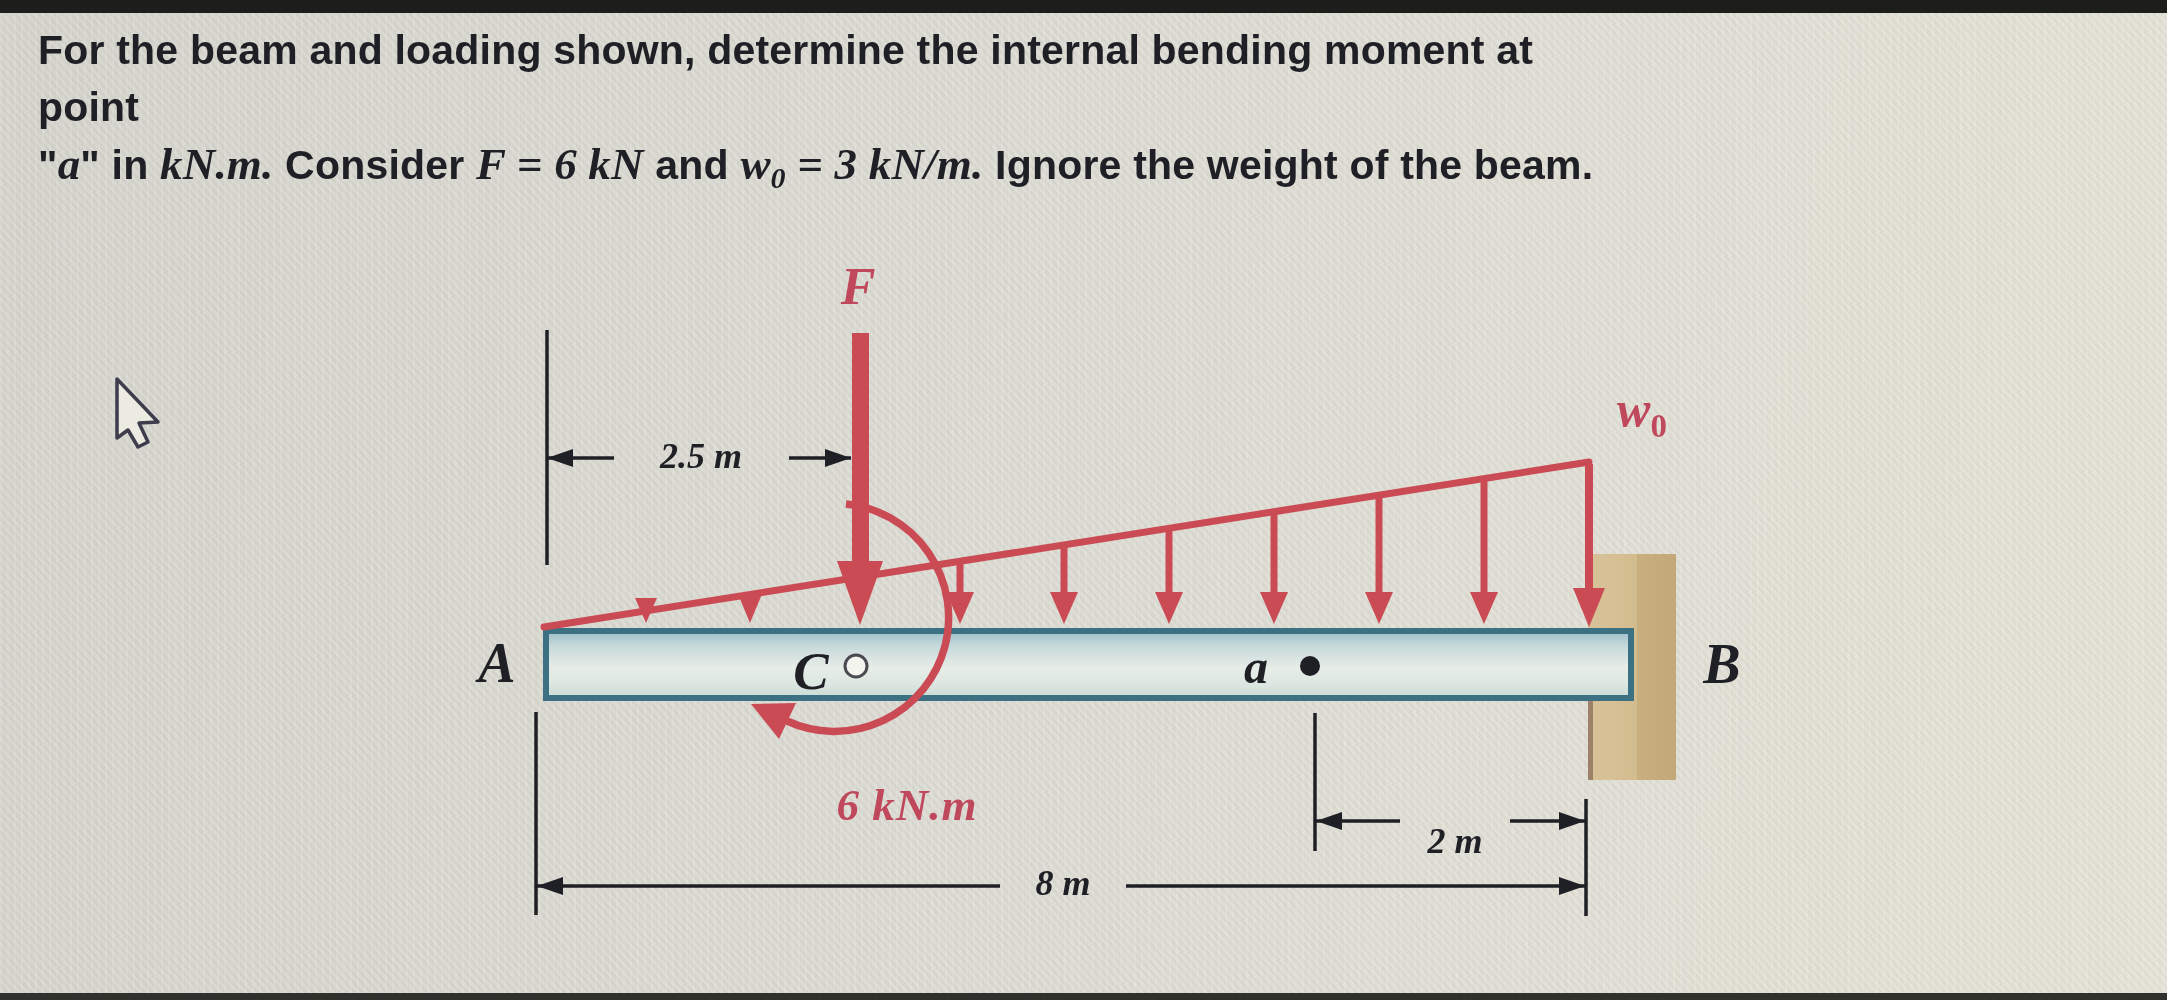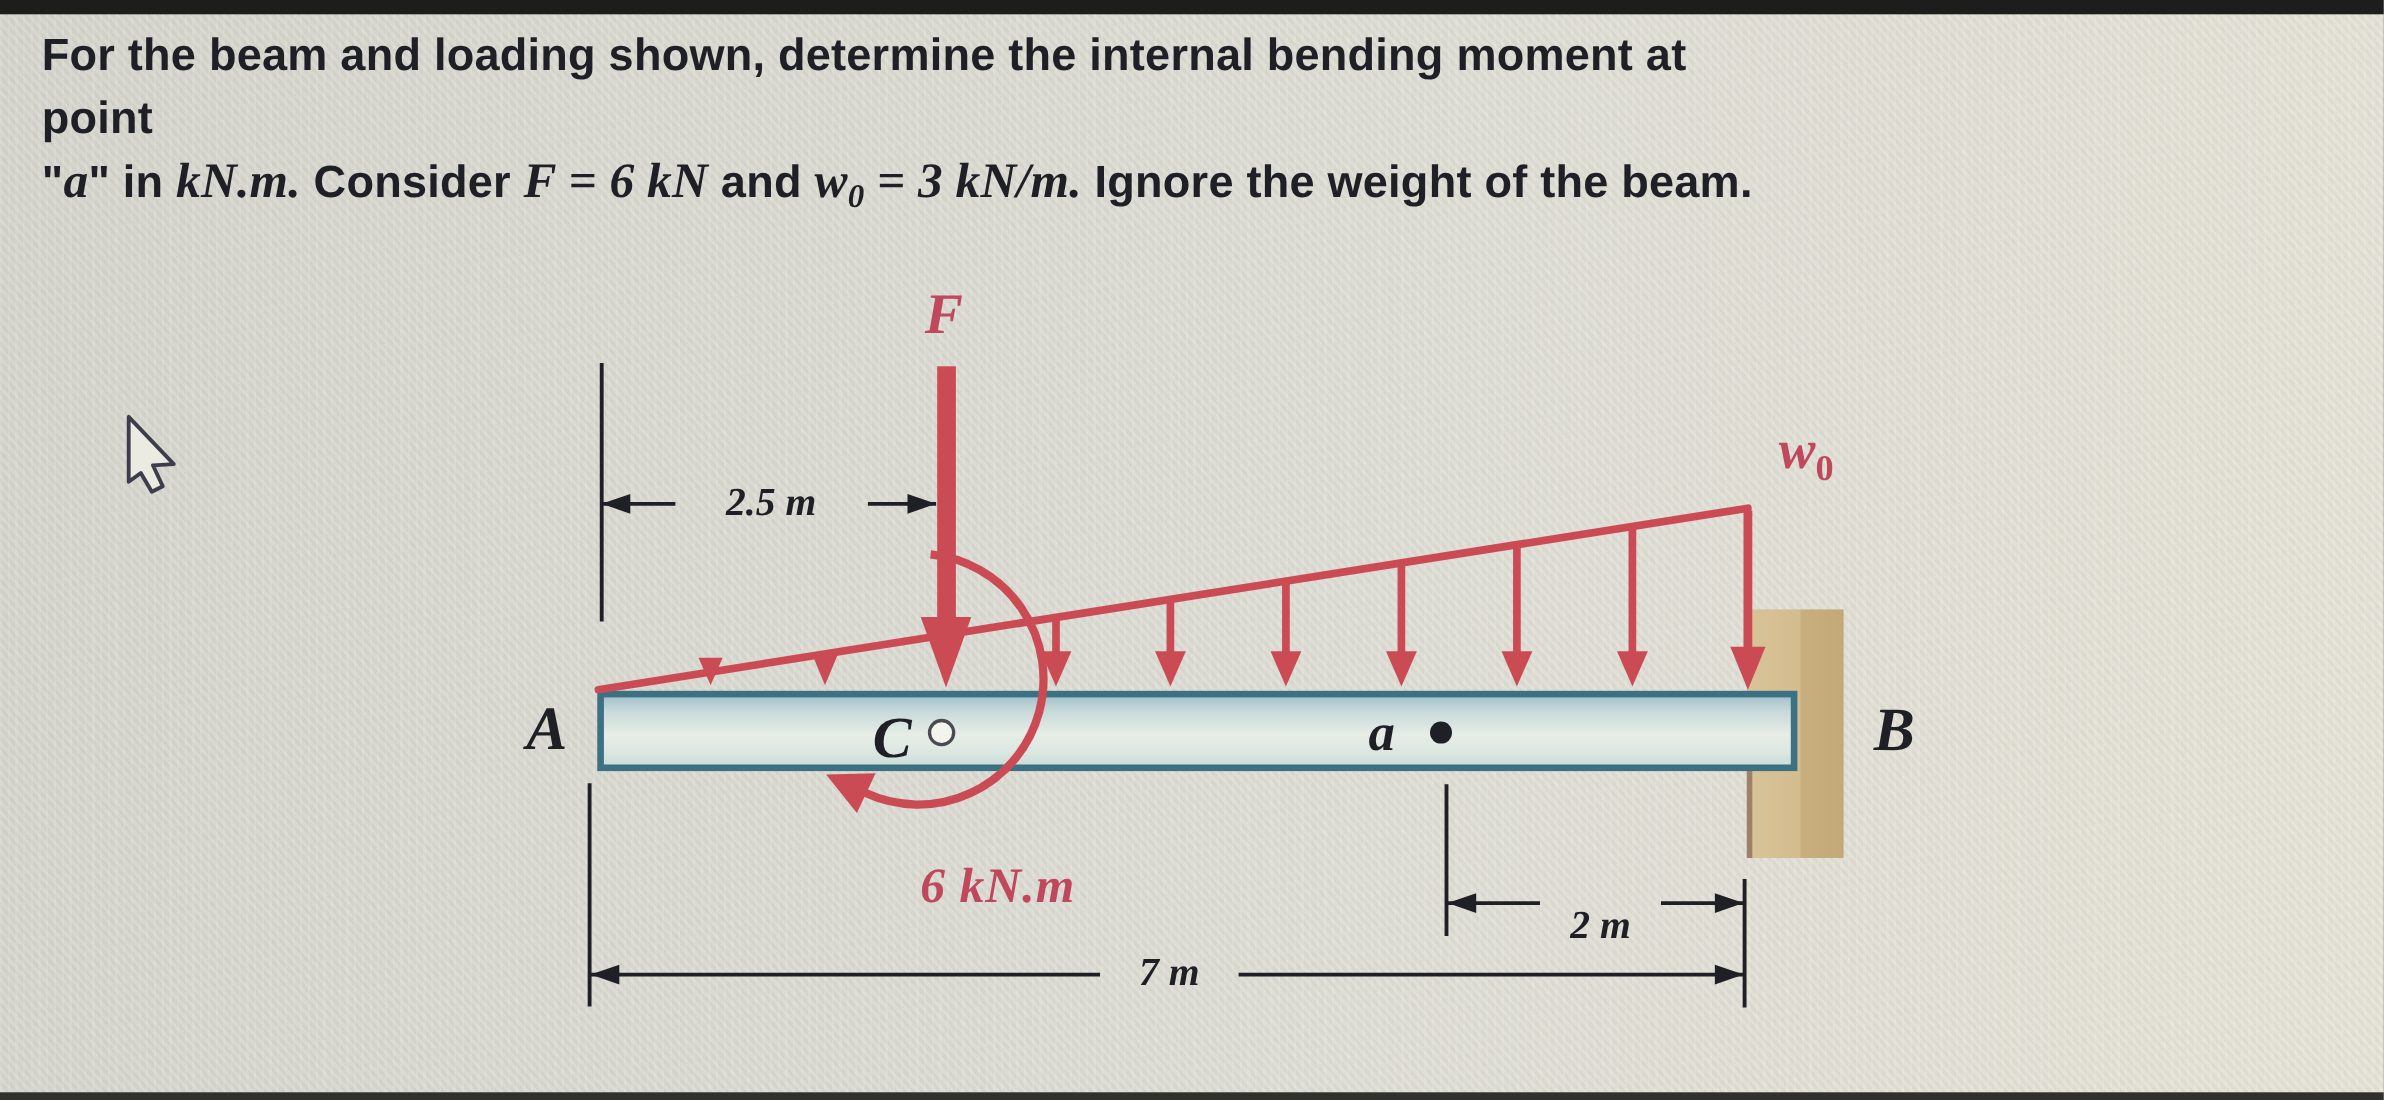--- a/index.html
+++ b/index.html
@@ -157,14 +157,14 @@
 
   <div class="fig-label lab-F lab-red" style="left:858px;top:286px;">F</div>
   <div class="fig-label lab-w lab-red" style="left:1642px;top:412px;"><span>w</span><sub>0</sub></div>
   <div class="fig-label lab-moment lab-red" style="left:886px;top:805px;">6 kN.m</div>
   <div class="fig-label lab-A" style="left:497px;top:663px;">A</div>
   <div class="fig-label lab-B" style="left:1722px;top:664px;">B</div>
   <div class="fig-label lab-C" style="left:811px;top:671px;">C</div>
   <div class="fig-label lab-a" style="left:1256px;top:666px;">a</div>
   <div class="fig-label lab-dim" style="left:701px;top:456px;">2.5 m</div>
   <div class="fig-label lab-dim" style="left:1455px;top:819px;margin-top:22px;">2 m</div>
-  <div class="fig-label lab-dim" style="left:1063px;top:883px;">7 m</div>
+  <div class="fig-label lab-dim" style="left:1063px;top:883px;">8 m</div>
 </div>
 
 </body></html>

